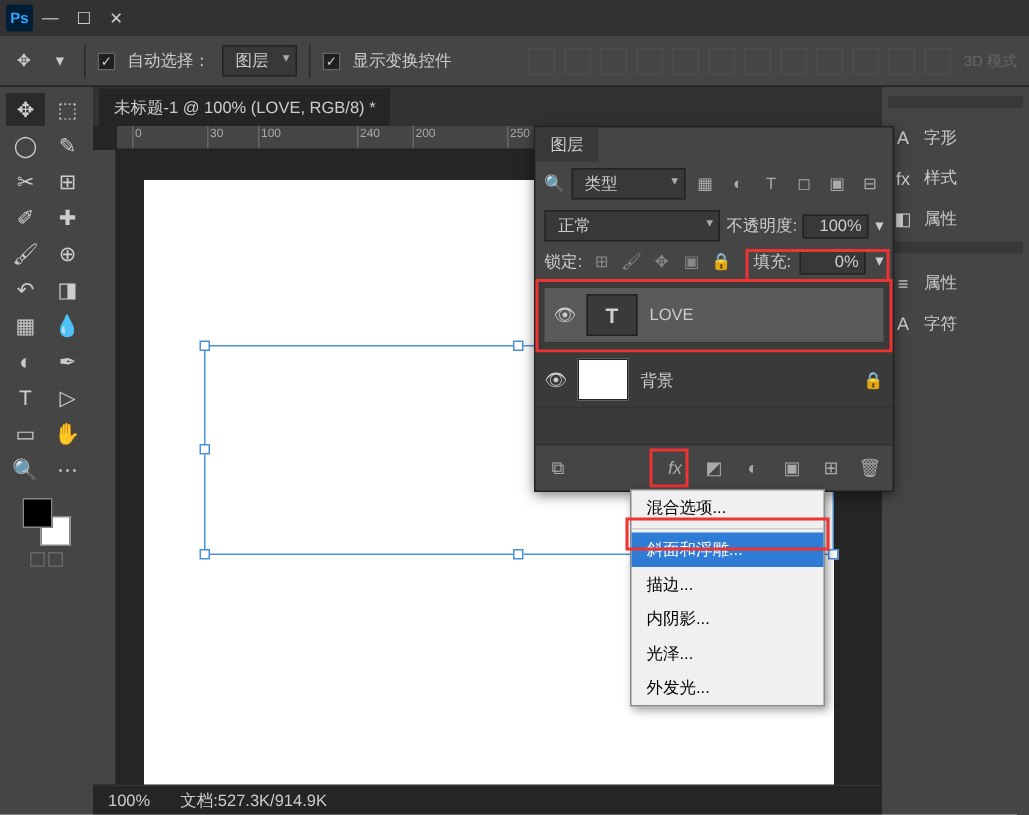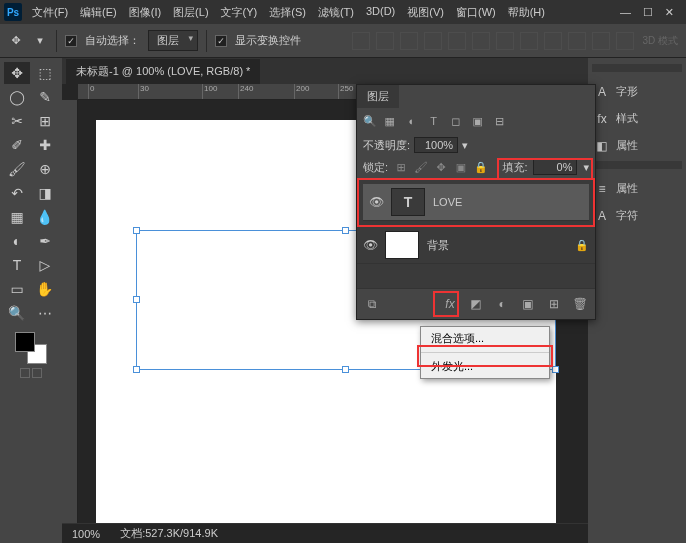--- a/index.html
+++ b/index.html
@@ -46,21 +46,21 @@
 .panels-right{width:98px;background:#454545;display:flex;flex-direction:column;padding:6px 4px;gap:4px}
 .pr-sec{background:#383838;padding:4px;margin-bottom:4px;color:#777;font-size:9px}
 .pr-item{display:flex;align-items:center;gap:6px;padding:4px 2px;font-size:11px}
 .pr-ic{width:16px;height:14px;display:flex;align-items:center;justify-content:center;color:#ccc;font-size:12px}
 .layers-panel{position:absolute;left:356px;top:84px;width:240px;background:#454545;border:1px solid #222;box-shadow:0 2px 8px rgba(0,0,0,.5)}
 .lp-tab{background:#383838;padding:4px 10px;display:inline-block;font-size:11px}
 .lp-filter{display:flex;align-items:center;gap:4px;padding:4px 6px}
 .lp-ficon{width:18px;height:18px;display:flex;align-items:center;justify-content:center;color:#aaa;font-size:11px}
 .lp-blend{flex:1}
 .lp-opts{display:flex;align-items:center;gap:4px;padding:3px 6px}
-.lp-lock{display:flex;align-items:center;gap:6px;padding:3px 6px}
+.lp-lock{display:flex;align-items:flex-start;gap:6px;padding:3px 6px}
 .lp-lockic{width:14px;height:14px;color:#888;font-size:11px;display:flex;align-items:center;justify-content:center}
 .redbox{border:2px solid #e33}
 .fill-red{position:absolute;right:2px;top:2px;width:96px;height:22px;border:2px solid #e33;pointer-events:none}
 .layer-list{background:#3a3a3a}
 .layer{display:flex;align-items:center;padding:4px 6px;gap:8px;border-bottom:1px solid #333}
 .layer.sel{background:#5a5a5a}
 .eye{width:14px;text-align:center;font-size:12px}
 .thumb{width:34px;height:28px;background:#fff;border:1px solid #222;display:flex;align-items:center;justify-content:center;font-size:14px;font-weight:bold}
 .thumb.t-text{background:#3a3a3a;color:#ccc}
 .lock-ic{margin-left:auto;color:#aaa}
@@ -73,33 +73,20 @@
 .fx-item.hl{background:#2e7cd6;color:#fff}
 .fx-sep{height:1px;background:#ccc;margin:2px 0}
 .fx-redbox{position:absolute;left:-4px;top:18px;width:136px;height:22px;border:2px solid #e33;pointer-events:none}
 .numfield{background:#383838;border:1px solid #222;padding:1px 4px;width:44px;text-align:right;font-size:11px}
 </style>
 </head>
 <body>
 
 <div class="titlebar">
   <div class="ps-logo">Ps</div>
-  <div class="menubar">
-    <span>文件(F)</span>
-    <span>编辑(E)</span>
-    <span>图像(I)</span>
-    <span>图层(L)</span>
-    <span>文字(Y)</span>
-    <span>选择(S)</span>
-    <span>滤镜(T)</span>
-    <span>3D(D)</span>
-    <span>视图(V)</span>
-    <span>窗口(W)</span>
-    <span>帮助(H)</span>
-  </div>
   <div class="winbtns">
     <span>—</span>
     <span>☐</span>
     <span>✕</span>
   </div>
 </div>
 
 <div class="optbar">
   <span class="opt-icon">✥</span>
   <span class="opt-icon">▾</span>
@@ -183,23 +170,23 @@
       </div>
   </div>
 
   <div class="docarea">
     <div class="tabbar">
       <div class="doctab">未标题-1 @ 100% (LOVE, RGB/8) *</div>
     </div>
     <div class="ruler-h">
       <span class="tk" style="left:10px">0</span>
       <span class="tk" style="left:60px">30</span>
-      <span class="tk" style="left:124px">100</span>
+      <span class="tk" style="left:94px">100</span>
       <span class="tk" style="left:160px">240</span>
-      <span class="tk" style="left:216px">200</span>
+      <span class="tk" style="left:197px">200</span>
       <span class="tk" style="left:260px">250</span>
       <span class="tk" style="left:310px">300</span>
       <span class="tk" style="left:360px">350</span>
       <span class="tk" style="left:410px">400</span>
       <span class="tk" style="left:460px">450</span>
     </div>
     <div class="canvaswrap">
       <div class="ruler-v"></div>
       <div class="canvas">
         <div class="artboard"></div>
@@ -244,28 +231,30 @@
         <span class="pr-ic">A</span>
         <span>字符</span>
       </div>
   </div>
 </div>
 
 <div class="layers-panel">
   <div class="lp-tab">图层</div>
   <div class="lp-filter">
     <span>🔍</span>
+    <span class="dropdown" style="flex:1">类型</span>
     <span class="lp-ficon">▦</span>
     <span class="lp-ficon">◐</span>
     <span class="lp-ficon">T</span>
     <span class="lp-ficon">◻</span>
     <span class="lp-ficon">▣</span>
     <span class="lp-ficon">⊟</span>
   </div>
   <div class="lp-opts">
+    <span class="dropdown lp-blend">正常</span>
     <span>不透明度:</span>
     <span class="numfield">100%</span>
     <span>▾</span>
   </div>
   <div class="lp-lock" style="position:relative">
     <span>锁定:</span>
     <span class="lp-lockic">⊞</span>
     <span class="lp-lockic">🖌</span>
     <span class="lp-lockic">✥</span>
     <span class="lp-lockic">▣</span>
@@ -299,16 +288,20 @@
     <span class="lp-bic">▣</span>
     <span class="lp-bic">⊞</span>
     <span class="lp-bic">🗑</span>
     <div class="fx-red"></div>
   </div>
 </div>
 
 <div class="fx-menu">
   <div class="fx-item">混合选项...</div>
   <div class="fx-sep"></div>
+  <div class="fx-item hl">斜面和浮雕...</div>
+  <div class="fx-item">描边...</div>
+  <div class="fx-item">内阴影...</div>
+  <div class="fx-item">光泽...</div>
   <div class="fx-item">外发光...</div>
 
   <div class="fx-redbox"></div>
 </div>
 
 </body></html>

